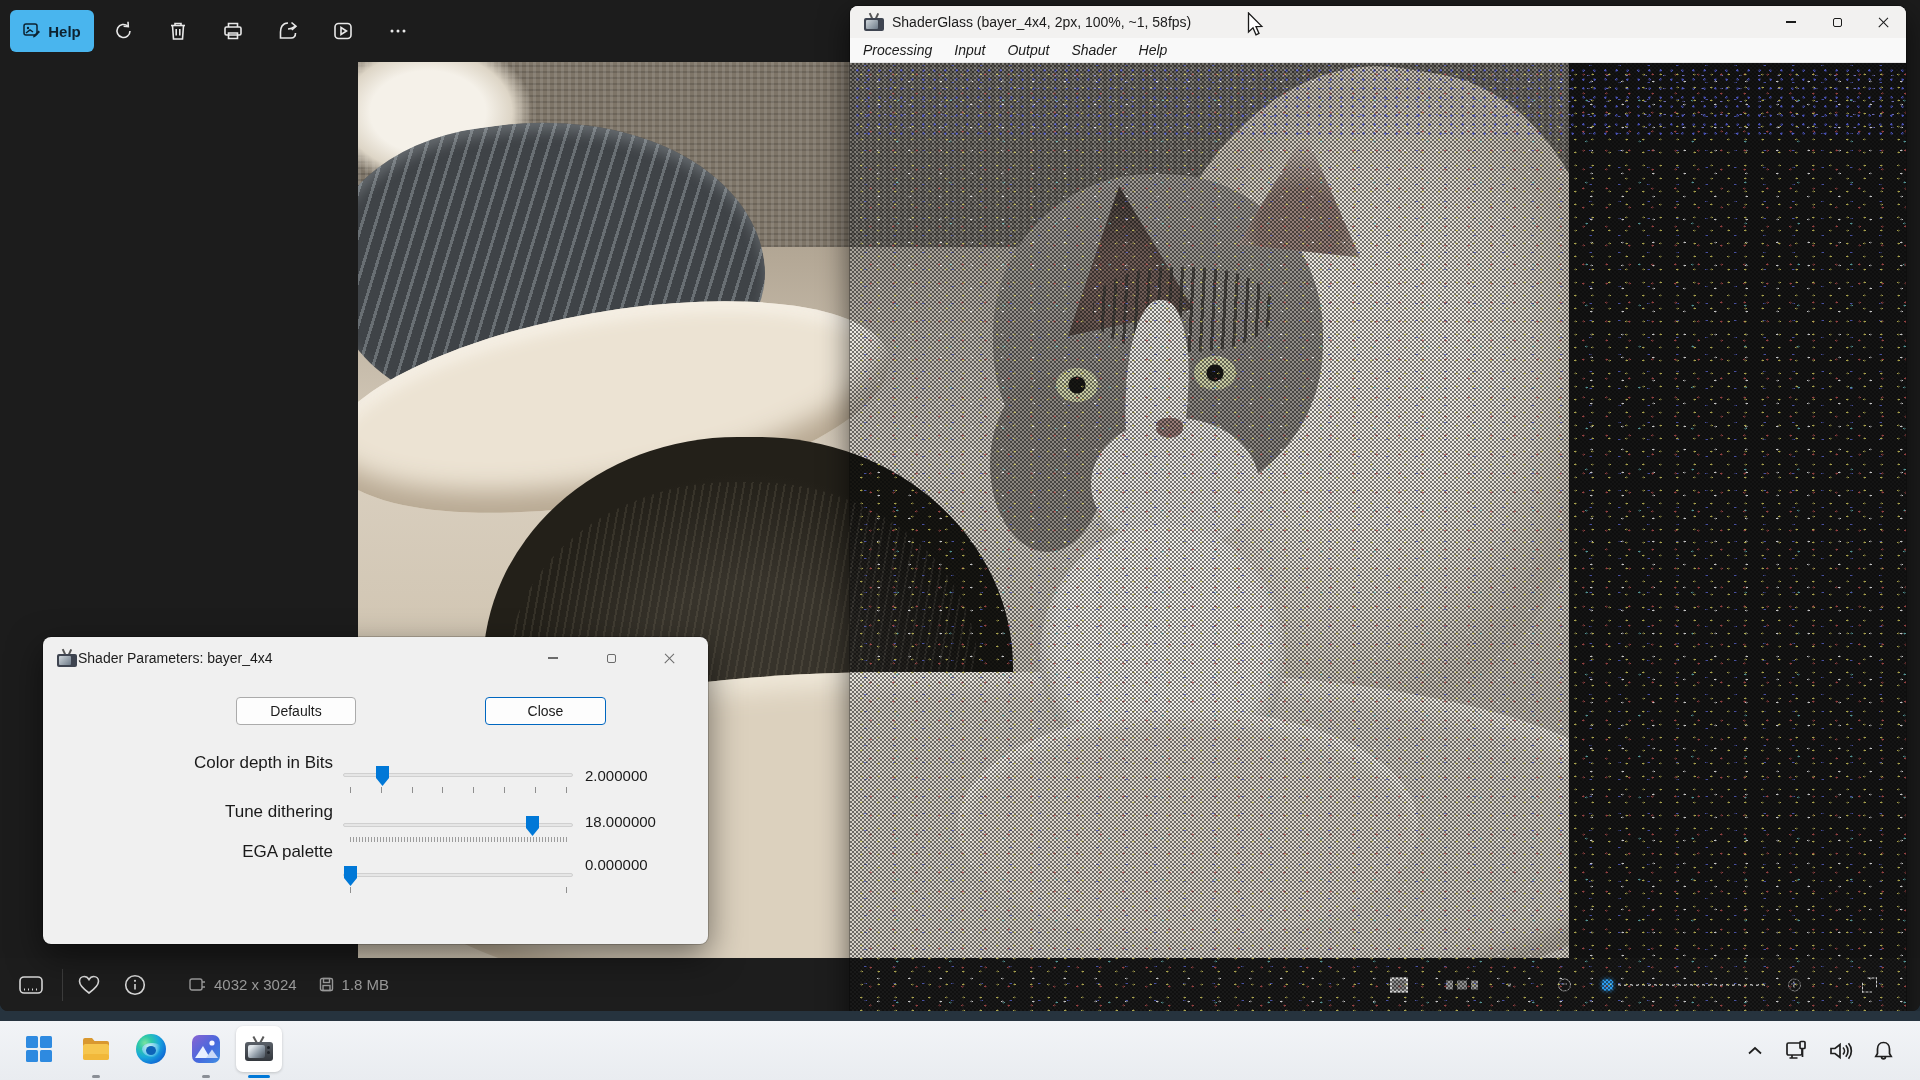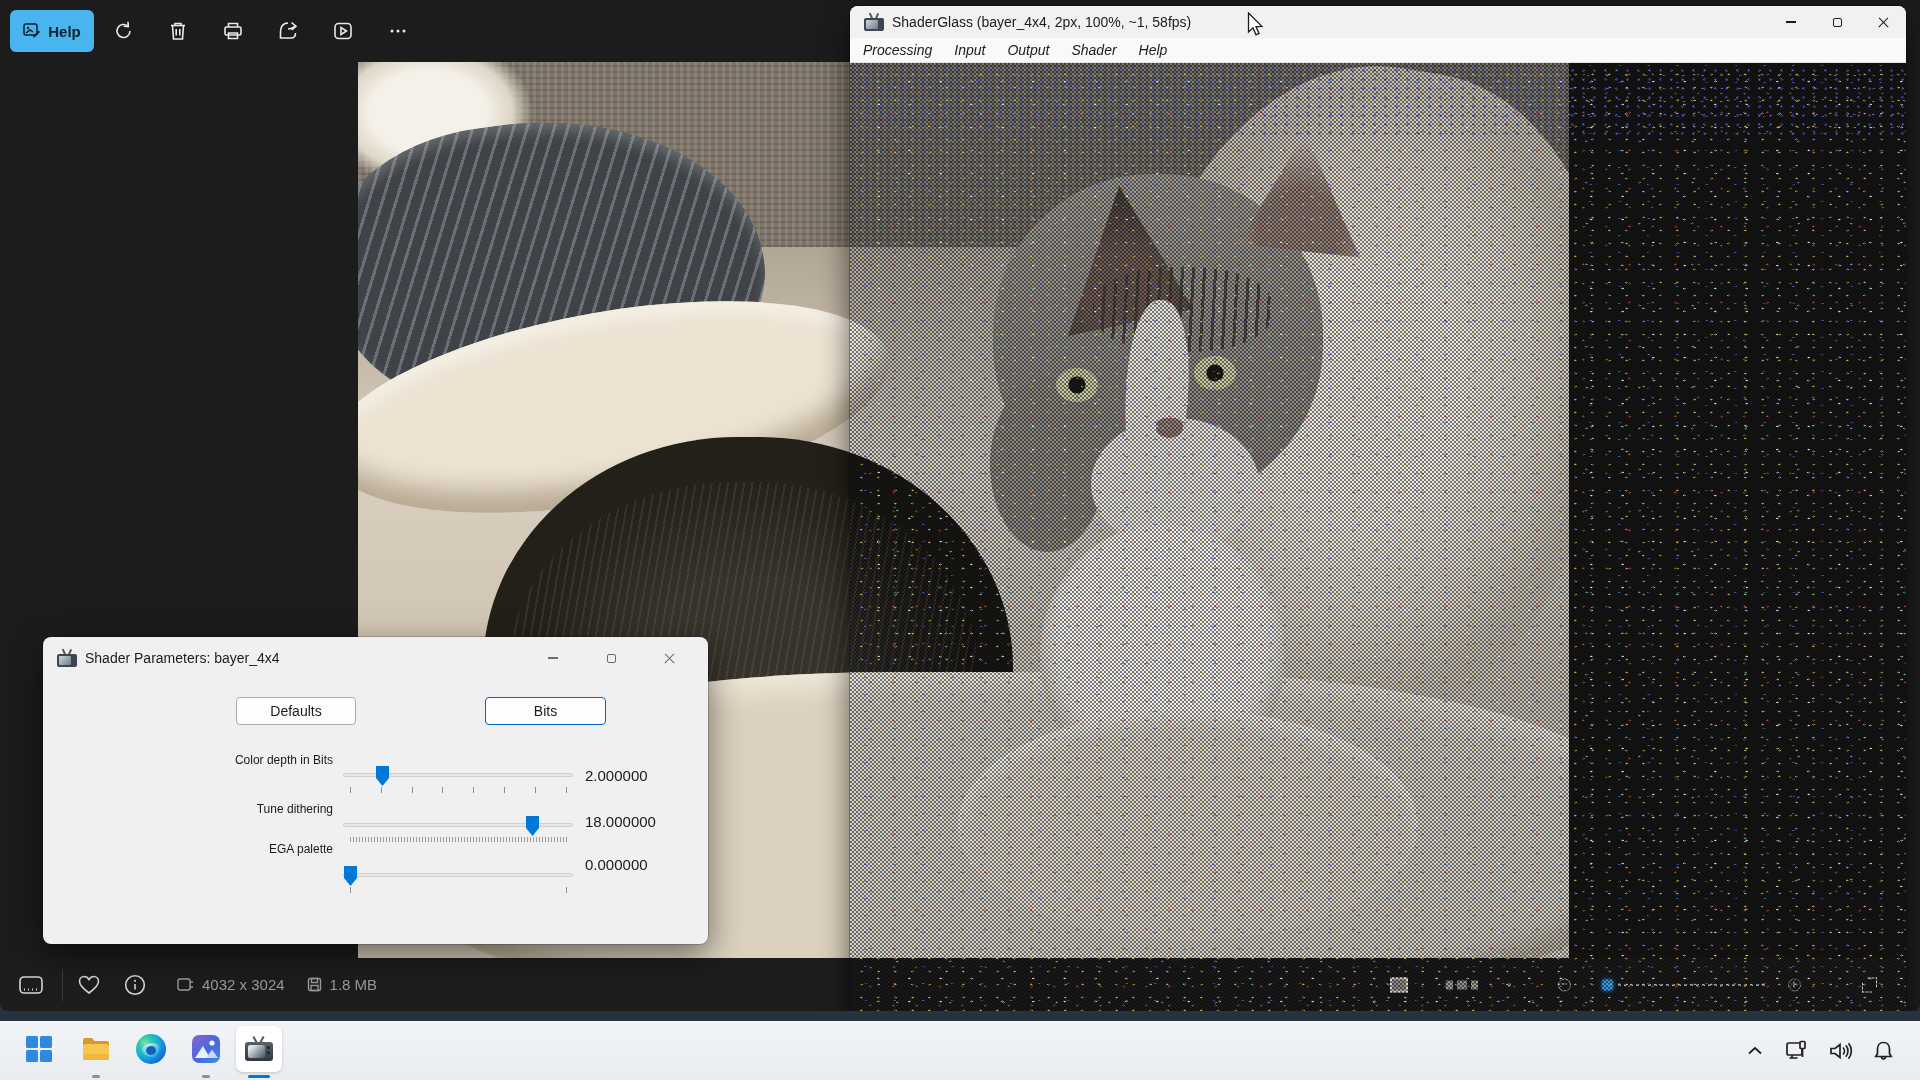--- a/index.html
+++ b/index.html
@@ -152,21 +152,21 @@
                font-size:14px; color:#1b1b1b; }
   .dlg-ctrls { position:absolute; right:10px; top:5px; display:flex; }
   .dlg-ctrls .wc { width:58px; }
   .dlg-ctrls .bar,.dlg-ctrls .box { border-color:#6b6b6b; background:#6b6b6b; }
   .dlg-ctrls .box { background:transparent; }
   .dlg-ctrls .x::before,.dlg-ctrls .x::after { background:#6b6b6b; }
   .btn { position:absolute; height:28px; border-radius:4px; background:#fdfdfd; border:1px solid #ababab;
          font-size:14px; color:#1b1b1b; display:flex; align-items:center; justify-content:center; }
   .btn-defaults { left:193px; top:60px; width:120px; }
   .btn-close { left:442px; top:60px; width:121px; border:1.5px solid #0067c0; }
-  .prow-label { position:absolute; width:276px; left:14px; text-align:right; font-size:12px; color:#1a1a1a; }
+  .prow-label { position:absolute; width:276px; left:14px; text-align:right; font-size:17px; color:#1a1a1a; }
   .prow-value { position:absolute; left:542px; font-size:15px; color:#1a1a1a; }
   .track { position:absolute; left:300px; width:230px; height:4px; background:#e6e6e6;
            border:1px solid #d0d0d0; border-radius:2px; }
   .thumb { position:absolute; width:13px; height:20px; background:#0078d7;
            clip-path:polygon(0 0,100% 0,100% 60%,50% 100%,0 60%); top:-8px; }
   .ticks { position:absolute; left:307px; width:217px; height:6px; }
   .ticks-8 { background:repeating-linear-gradient(90deg,#8f8f8f 0 1px,transparent 1px 30.8px); }
   .ticks-dense { background:repeating-linear-gradient(90deg,#9c9c9c 0 1px,transparent 1px 3px); height:5px; }
   .ticks-2 { background-image:linear-gradient(#8f8f8f,#8f8f8f),linear-gradient(#8f8f8f,#8f8f8f);
              background-size:1px 6px,1px 6px; background-position:left top,right top; background-repeat:no-repeat; }
@@ -284,21 +284,21 @@
           <path d="M11 18 C4 13 1.5 9.5 1.5 6.3 C1.5 3.6 3.6 1.5 6.2 1.5 C8.1 1.5 10 2.7 11 4.5 C12 2.7 13.9 1.5 15.8 1.5 C18.4 1.5 20.5 3.6 20.5 6.3 C20.5 9.5 18 13 11 18 Z"></path>
         </svg>
       </div>
       <div class="pb-ic" style="width:40px">
         <svg width="22" height="22" viewBox="0 0 22 22" fill="none" stroke="#d6d6d6" stroke-width="1.6">
           <circle cx="11" cy="11" r="9.3"></circle>
             <path d="M11 10 V15.5"></path>
             <circle cx="11" cy="6.8" r="1.1" fill="#d6d6d6" stroke="none"></circle>
         </svg>
       </div>
-      <div class="meta" style="margin-left:22px">
+      <div class="meta" style="margin-left:34px">
         <svg width="17" height="15" viewBox="0 0 17 15" fill="none" stroke="#9b9b9b" stroke-width="1.4">
           <rect x="1" y="2" width="12" height="11" rx="2"></rect>
             <path d="M13 5 h3 M13 10 h3"></path>
         </svg>
         <span>4032 x 3024</span>
         <svg width="15" height="15" viewBox="0 0 15 15" fill="none" stroke="#9b9b9b" stroke-width="1.4" style="margin-left:14px">
           <rect x="1.5" y="1.5" width="12" height="12" rx="1.5"></rect>
             <rect x="4.5" y="1.5" width="6" height="4"></rect>
             <rect x="4" y="8.5" width="7" height="5"></rect>
         </svg>
@@ -379,39 +379,39 @@
   </div>
 
   <div class="dlg">
     <div class="dlg-title">
       <div class="tv-ic">
         <div class="tv-ant1"></div>
           <div class="tv-ant2"></div>
           <div class="tv-body"></div>
           <div class="tv-scr"></div>
       </div>
-      <span class="txt" style="margin-left:8px">Shader Parameters: bayer_4x4</span>
+      <span class="txt" style="margin-left:1px">Shader Parameters: bayer_4x4</span>
       <div class="dlg-ctrls">
         <div class="wc">
             <div class="bar"></div>
           </div>
         <div class="wc">
             <div class="box"></div>
           </div>
         <div class="wc">
             <div class="x"></div>
           </div>
       </div>
     </div>
 
     <div class="btn btn-defaults">
       <span>Defaults</span>
     </div>
     <div class="btn btn-close">
-      <span>Bits</span>
+      <span>Close</span>
     </div>
 
     <div class="prow-label" style="top:116px">Color depth in Bits</div>
     <div class="track" style="top:136px">
       <div class="thumb" style="left:32px"></div>
     </div>
     <div class="ticks ticks-8" style="top:150px"></div>
     <div class="prow-value" style="top:130px">2.000000</div>
 
     <div class="prow-label" style="top:165px">Tune dithering</div>

